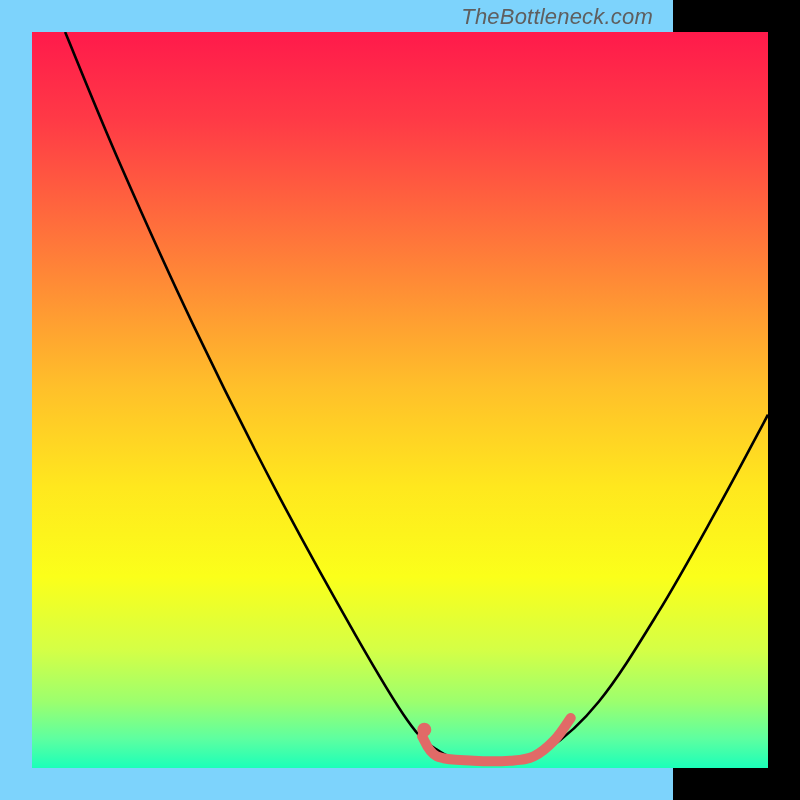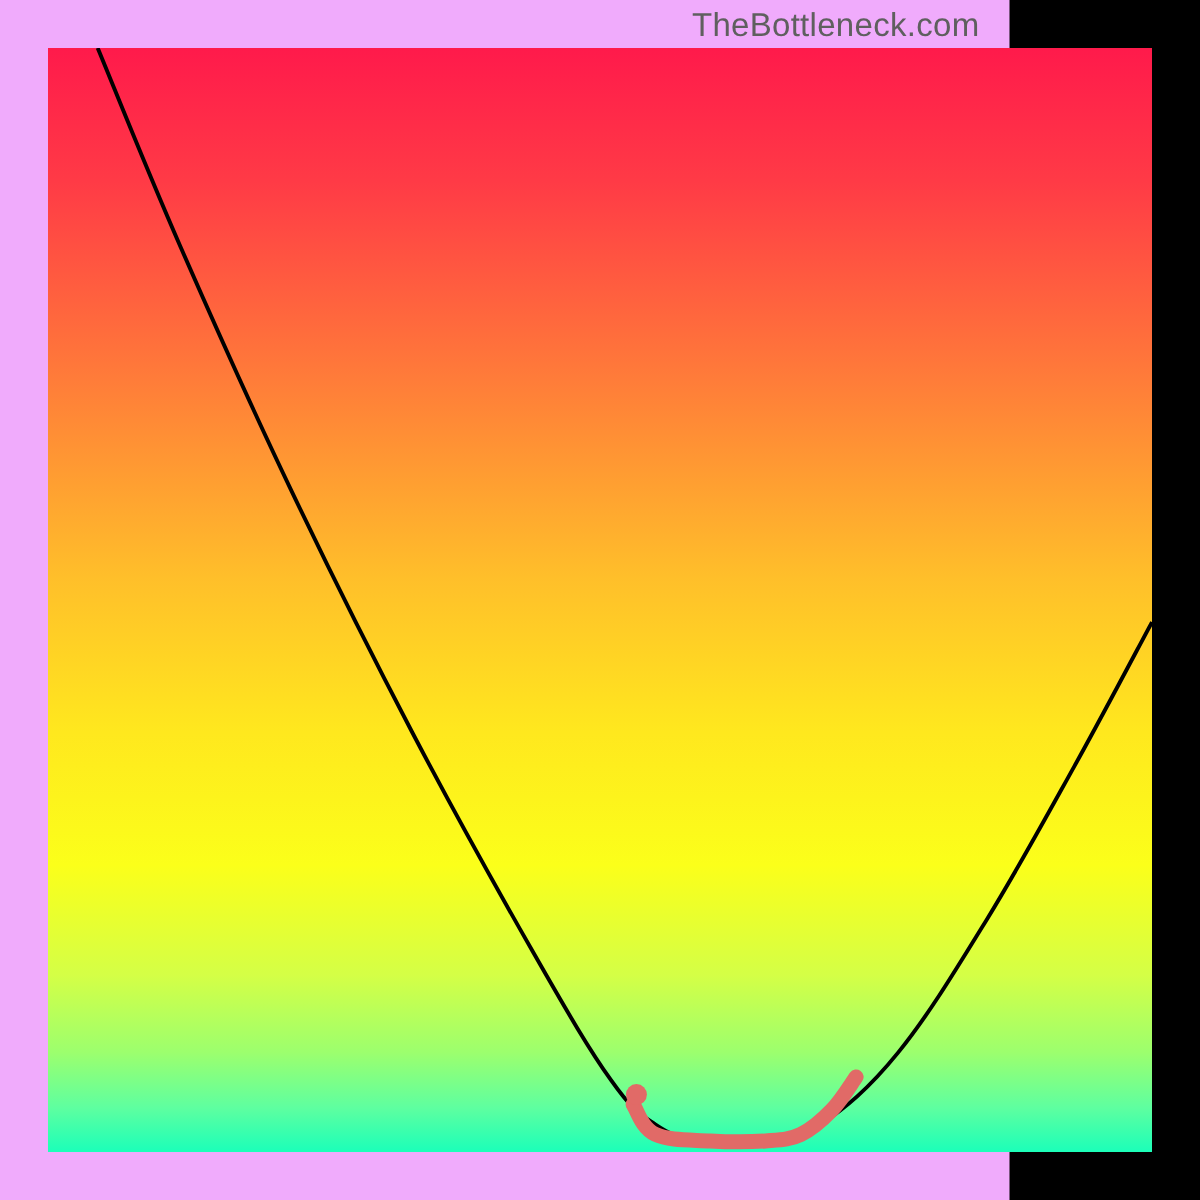--- a/index.html
+++ b/index.html
@@ -9,21 +9,22 @@
     height: 800px;
     background: #000;
     overflow: hidden;
   }
   .frame {
     position: absolute;
     left: 0;
     top: 0;
     width: 673px;
     height: 800px;
-    background: #f0abfc;
+    background: #7dd3fc;
+    font-style: italic;
   }
   .plot-area {
     position: absolute;
     left: 32px;
     top: 32px;
     width: 736px;
     height: 736px;
     overflow: hidden;
   }
   .attribution {

